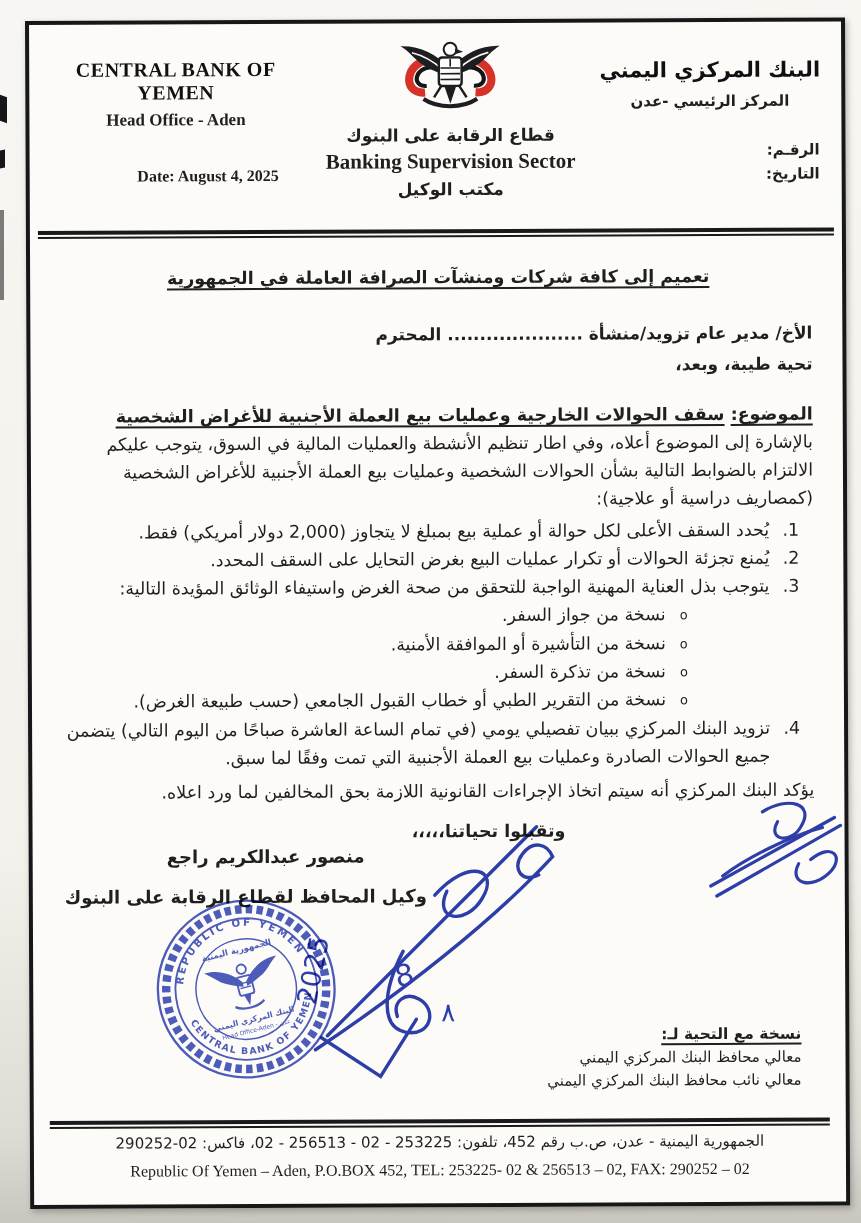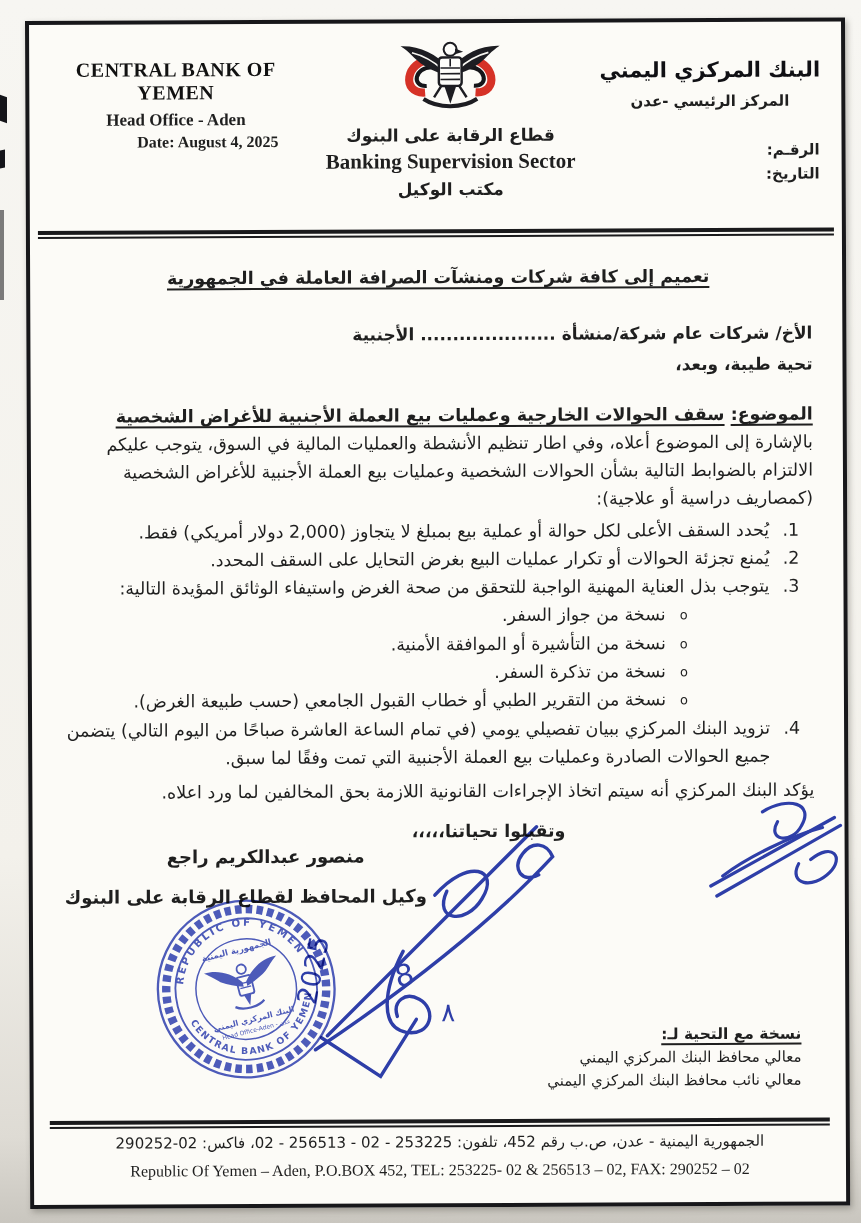--- a/index.html
+++ b/index.html
@@ -16,21 +16,21 @@
     box-sizing:border-box;border:4px solid #17171a;background:#fcfbf7;
     transform:rotate(-0.25deg);transform-origin:top left;
     box-shadow:2px 3px 6px rgba(60,58,50,.35);
   }
   
   .hdr{position:absolute;top:10px;left:14px;right:14px;height:196px;display:grid;
        grid-template-columns:265px 1fr 235px;}
   .hdr-left{padding-top:24px;text-align:center;}
   .org-en{font-family:"Liberation Serif",serif;font-weight:bold;font-size:20px;letter-spacing:.5px;color:#111;}
   .office-en{font-family:"Liberation Serif",serif;font-weight:bold;font-size:17px;margin-top:6px;}
-  .dateno{text-align:right;padding-right:30px;font-family:"Liberation Serif",serif;font-weight:bold;font-size:16px;line-height:1.55;}
+  .dateno{margin-top:34px;text-align:right;padding-right:30px;font-family:"Liberation Serif",serif;font-weight:bold;font-size:16px;line-height:1.55;}
   .hdr-center{text-align:center;padding-top:2px;}
   .sector-ar{font-weight:bold;font-size:17px;margin-top:4px;}
   .sector-en{font-family:"Liberation Serif",serif;font-weight:bold;font-size:21px;margin-top:4px;}
   .office-ar{font-weight:bold;font-size:17px;margin-top:5px;}
   .hdr-right{direction:rtl;text-align:center;padding-top:26px;}
   .org-ar{font-weight:bold;font-size:21px;letter-spacing:-1px;color:#101014;}
   .hq-ar{font-weight:bold;font-size:15px;margin-top:10px;}
   .dateno-ar{margin-top:28px;text-align:right;padding-right:8px;font-size:15px;font-weight:bold;line-height:1.6;}
   
   .rule{position:absolute;left:8px;right:8px;height:2px;border-top:4px solid #1a1a1c;border-bottom:2px solid #1a1a1c;}
@@ -118,23 +118,23 @@
       </div>
     </div>
   </div>
 
   <div class="rule rule1"></div>
 
   <div class="main">
     <div class="circ-title u">تعميم إلى كافة شركات ومنشآت الصرافة العاملة في الجمهورية</div>
 
     <div class="addressee">
-      <span>الأخ/ شركات عام شركة/منشأة</span>
+      <span>الأخ/ مدير عام تزويد/منشأة</span>
       <span>.....................</span>
-      <span>الأجنبية</span>
+      <span>المحترم</span>
     </div>
     <div class="greeting">تحية طيبة، وبعد،</div>
 
     <div class="subject">
       <span class="u">الموضوع:</span>
       <span class="u">سقف الحوالات الخارجية وعمليات بيع العملة الأجنبية للأغراض الشخصية</span>
     </div>
 
     <div class="intro">بالإشارة إلى الموضوع أعلاه، وفي اطار تنظيم الأنشطة والعمليات المالية في السوق، يتوجب عليكم الالتزام بالضوابط التالية بشأن الحوالات الشخصية وعمليات بيع العملة الأجنبية للأغراض الشخصية (كمصاريف دراسية أو علاجية):</div>
 

